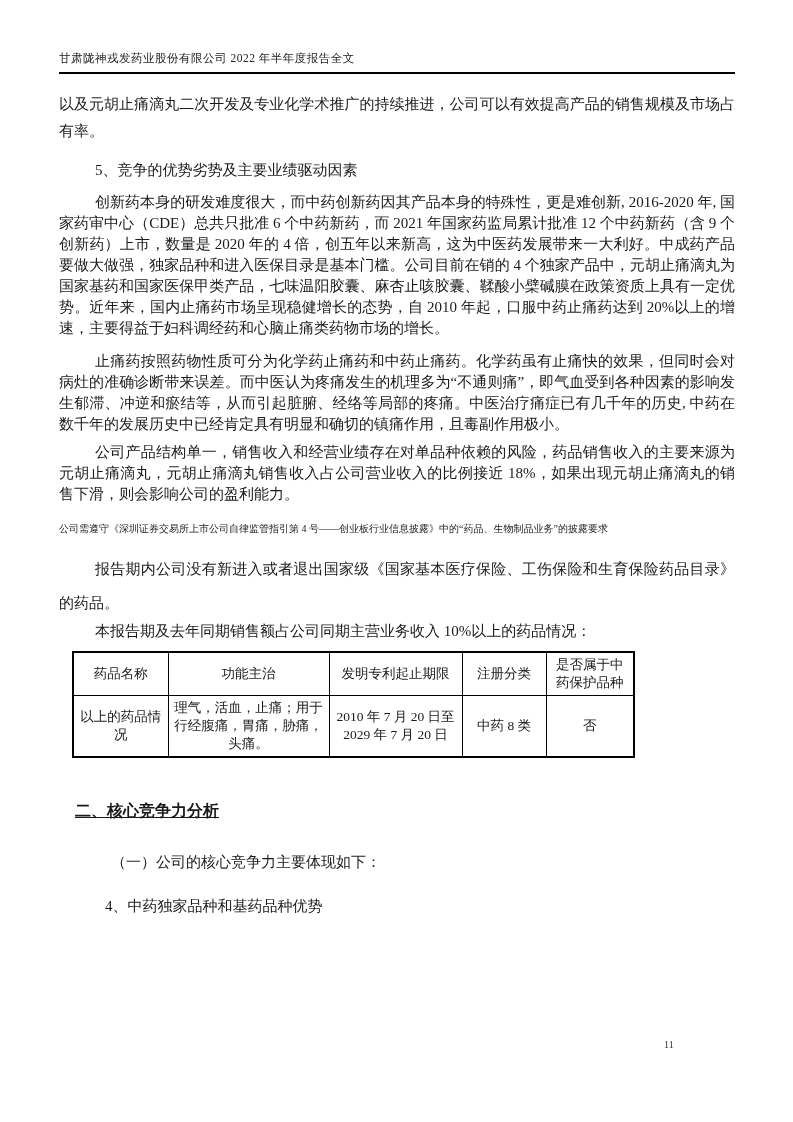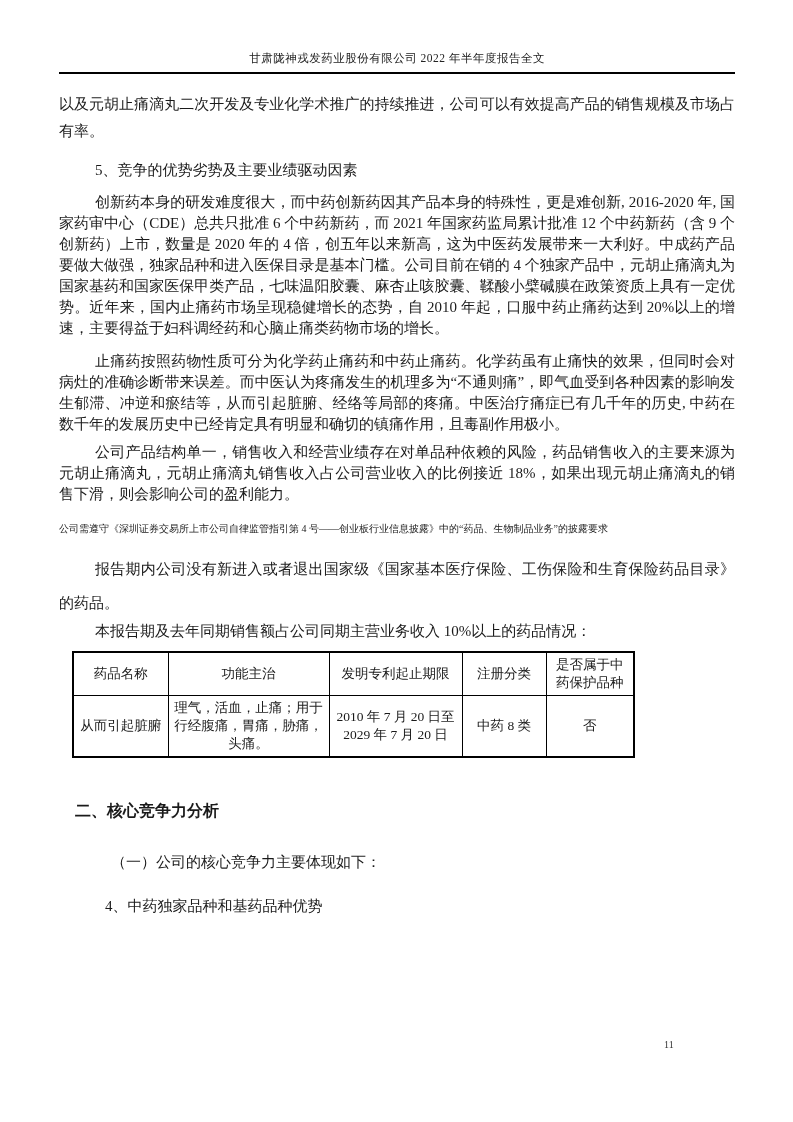--- a/index.html
+++ b/index.html
@@ -10,21 +10,21 @@
     height: 1122px;
     margin: 0 auto;
     background: #ffffff;
     font-family: "Liberation Serif", "DejaVu Serif", serif;
     color: #1a1a1a;
     overflow: hidden;
   }
   .content { padding: 50px 58px 0 59px; }
 
   .doc-header {
-    text-align: center;
+    text-align: left;
     font-size: 11.5px;
     line-height: 16px;
     color: #222222;
     letter-spacing: 0.5px;
   }
   .header-rule {
     margin-top: 6px;
     border-bottom: 2px solid #000000;
     height: 0;
   }
@@ -70,20 +70,21 @@
   }
   tr.thead-row td { height: 39px; }
   tr.tbody-row td { height: 54px; }
 
   .h2-heading {
     margin: 43px 0 0 16px;
     font-size: 16px;
     font-weight: bold;
     line-height: 20px;
     font-family: "Liberation Sans", "DejaVu Sans", sans-serif;
+    text-decoration: underline;
   }
   .sub-heading-1 { margin-top: 30px; text-indent: 52px; line-height: 22px; }
   .sub-heading-2 { margin-top: 22px; text-indent: 46px; line-height: 22px; }
 
   .page-number {
     position: absolute;
     top: 1039px;
     left: 664px;
     font-size: 10px;
     color: #333333;
@@ -125,21 +126,21 @@
       </colgroup>
       <tbody>
         <tr class="thead-row">
           <td>药品名称</td>
           <td>功能主治</td>
           <td>发明专利起止期限</td>
           <td>注册分类</td>
           <td>是否属于中药保护品种</td>
         </tr>
         <tr class="tbody-row">
-          <td>从而引起脏腑</td>
+          <td>以上的药品情况</td>
           <td>理气，活血，止痛；用于行经腹痛，胃痛，胁痛，头痛。</td>
           <td>2010 年 7 月 20 日至 2029 年 7 月 20 日</td>
           <td>中药 8 类</td>
           <td>否</td>
         </tr>
       </tbody>
     </table>
 
     <div class="h2-heading">二、核心竞争力分析</div>
 

